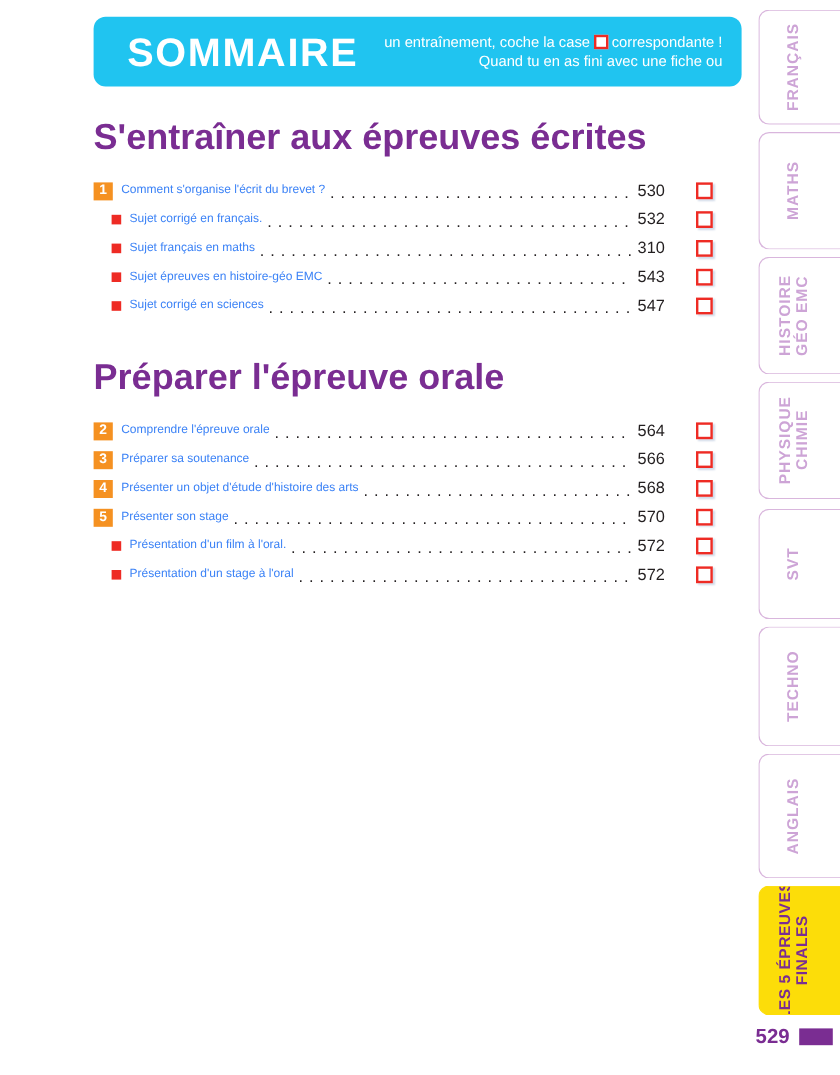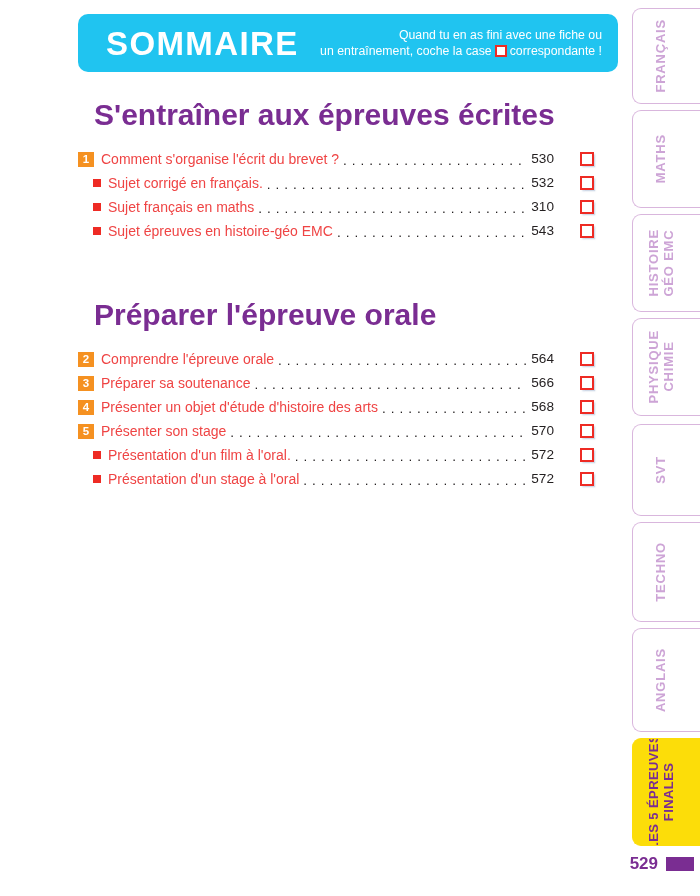--- a/index.html
+++ b/index.html
@@ -77,21 +77,21 @@
     width: 516px;
   }
   .sec1 { top: 98px; }
   .sec2 { top: 298px; }
 
   .sec-title {
     color: #7a2d92;
     font-size: 30px;
     font-weight: bold;
     line-height: 1.1;
-    margin: 0 0 16px 16px;
+    margin: 0 0 16px 0;
     white-space: nowrap;
   }
 
   
   .toc { width: 516px; }
   .row {
     display: flex;
     align-items: center;
     height: 24px;
     position: relative;
@@ -123,22 +123,22 @@
   }
   .bullet {
     width: 8px;
     height: 8px;
     background: #ee2b24;
   }
   .row.sub { padding-left: 0; }
 
   .label {
     flex: 0 0 auto;
-    color: #ef4444;
-    font-size: 14px;
+    color: #3b82f6;
+    font-size: 10px;
     line-height: 1;
     white-space: nowrap;
   }
   .leader {
     flex: 1 1 auto;
     overflow: hidden;
     height: 14px;
     margin: 0 1px 0 4px;
     position: relative;
   }
@@ -236,22 +236,22 @@
   }
 </style>
 </head>
 <body>
 
 <div id="page">
 
   <div class="banner">
     <div class="banner-title">SOMMAIRE</div>
     <div class="banner-note">
+      <span class="ln"><span>un entraînement, coche la case</span><span class="mini-box"></span><span>correspondante !</span></span>
       <span class="ln">Quand tu en as fini avec une fiche ou</span>
-      <span class="ln"><span>un entraînement, coche la case</span><span class="mini-box"></span><span>correspondante !</span></span>
     </div>
   </div>
 
   <div class="section sec1">
     <h2 class="sec-title">S'entraîner aux épreuves écrites</h2>
     <div class="toc">
 
       <div class="row">
         <div class="marker">
             <span class="badge">1</span>
@@ -285,20 +285,29 @@
       <div class="row sub">
         <div class="marker bullet-wrap">
             <span class="bullet"></span>
           </div>
         <span class="label">Sujet épreuves en histoire-géo EMC</span>
         <span class="leader"></span>
         <span class="page-no">543</span>
         <span class="check"></span>
       </div>
 
+      <div class="row sub">
+        <div class="marker bullet-wrap">
+            <span class="bullet"></span>
+          </div>
+        <span class="label">Sujet corrigé en sciences</span>
+        <span class="leader"></span>
+        <span class="page-no">547</span>
+        <span class="check"></span>
+      </div>
 
     </div>
   </div>
 
   <div class="section sec2">
     <h2 class="sec-title">Préparer l'épreuve orale</h2>
     <div class="toc">
 
       <div class="row">
         <div class="marker">

